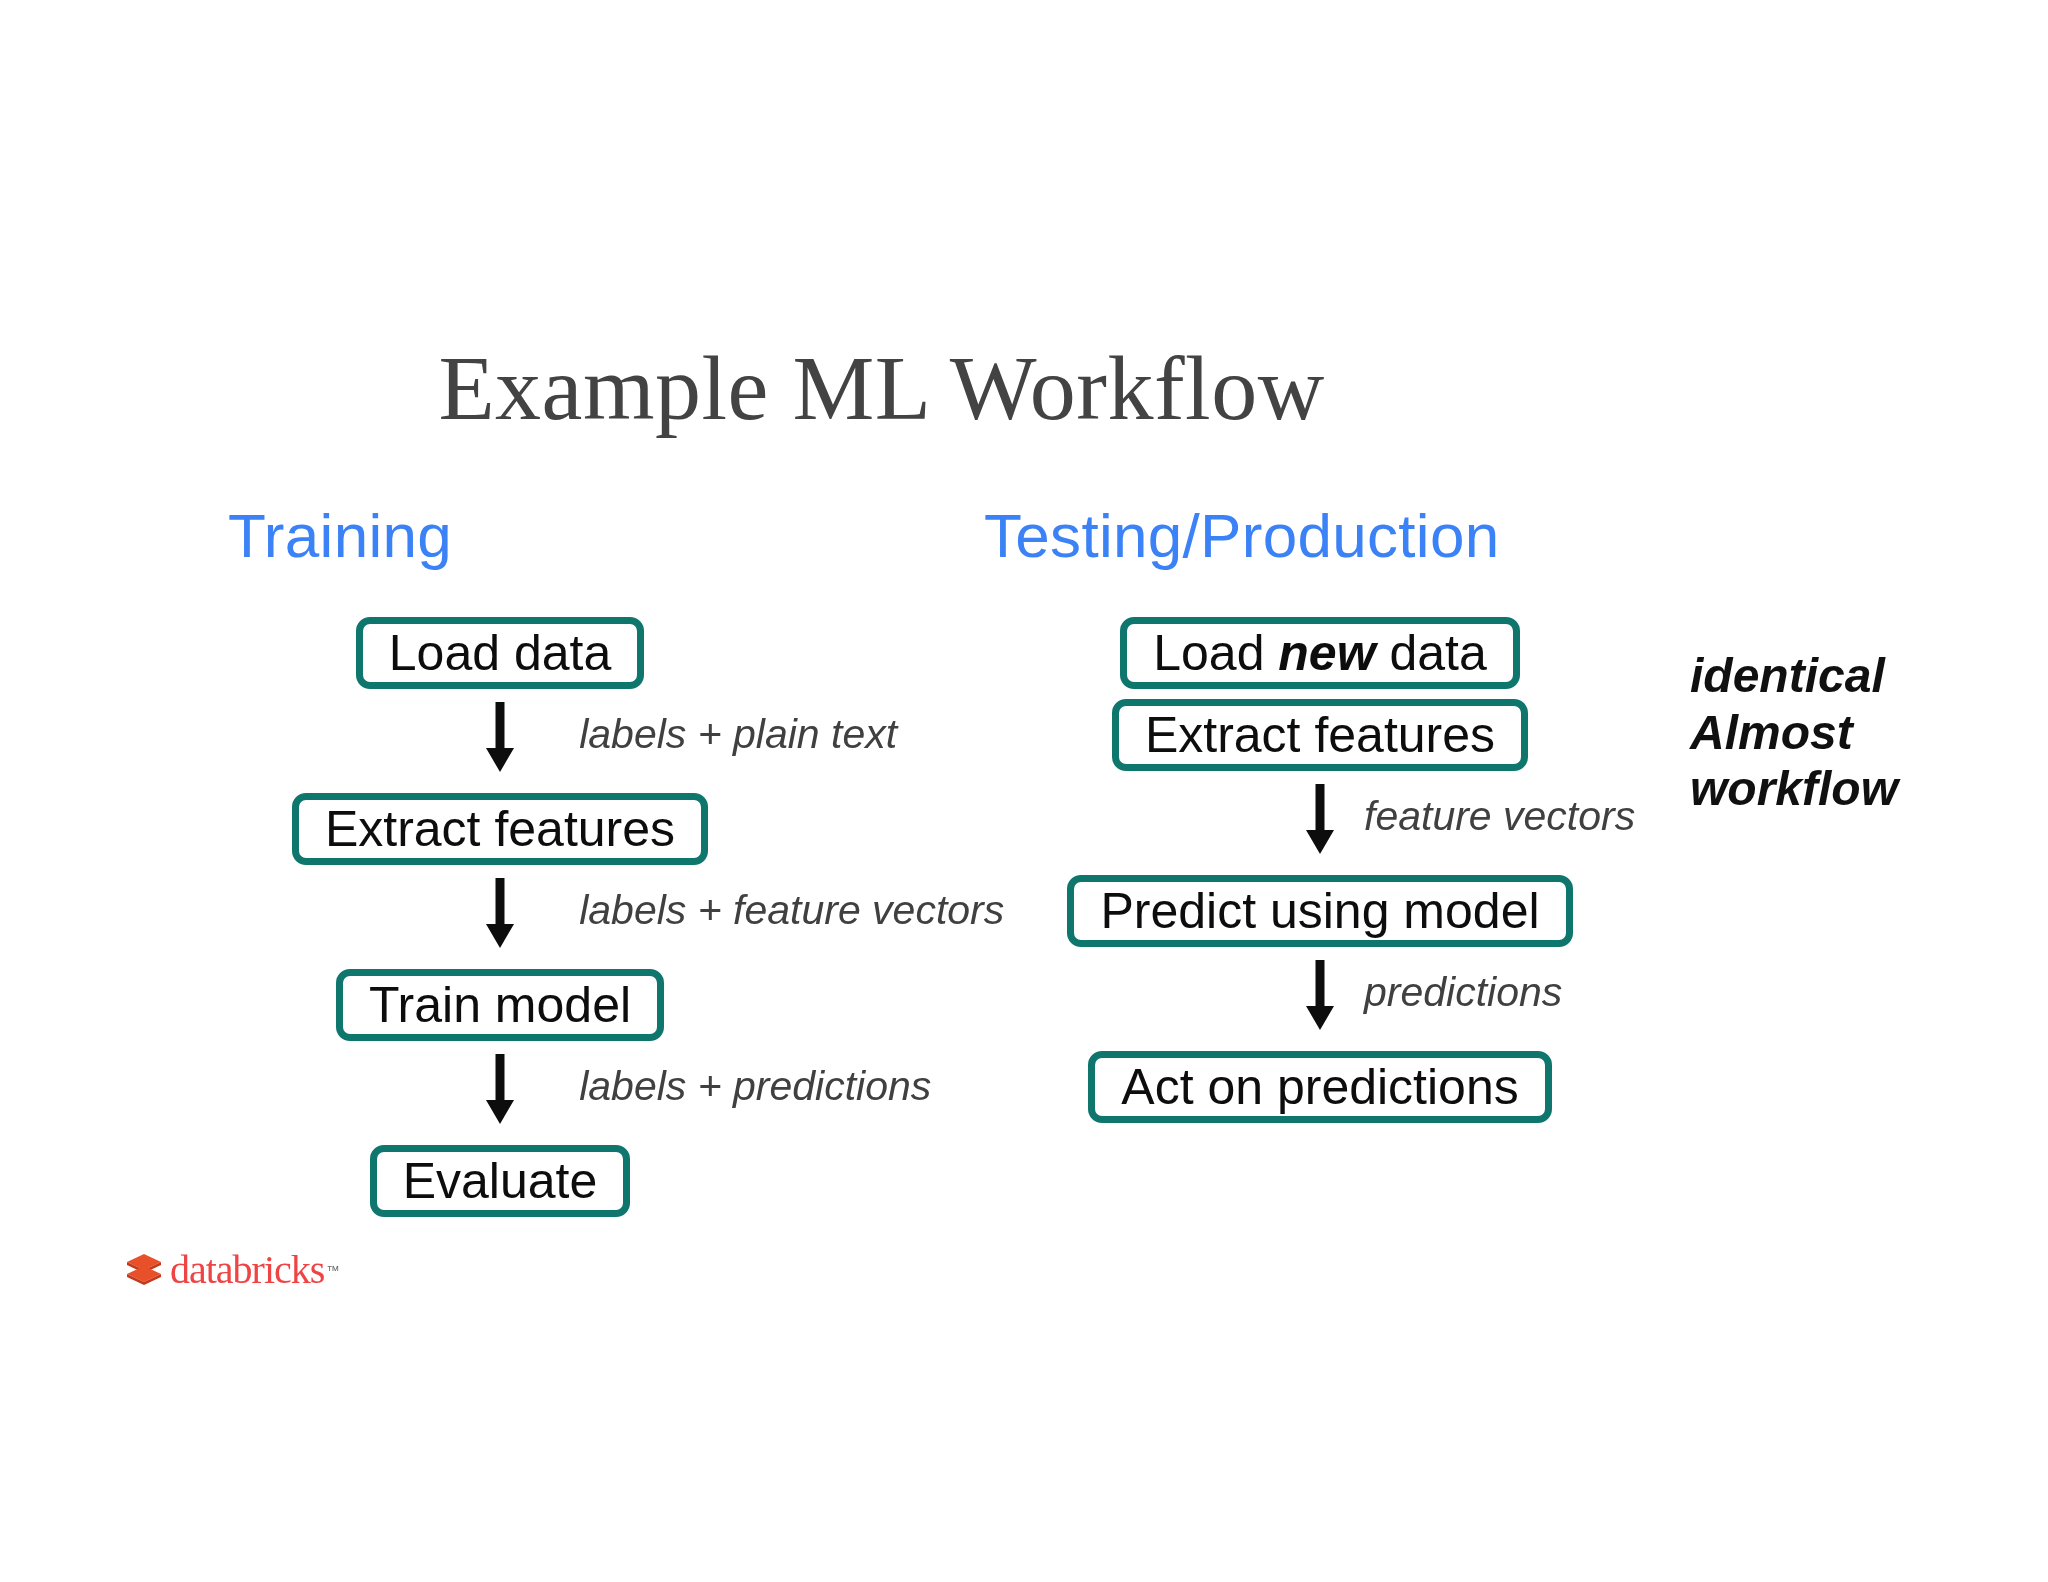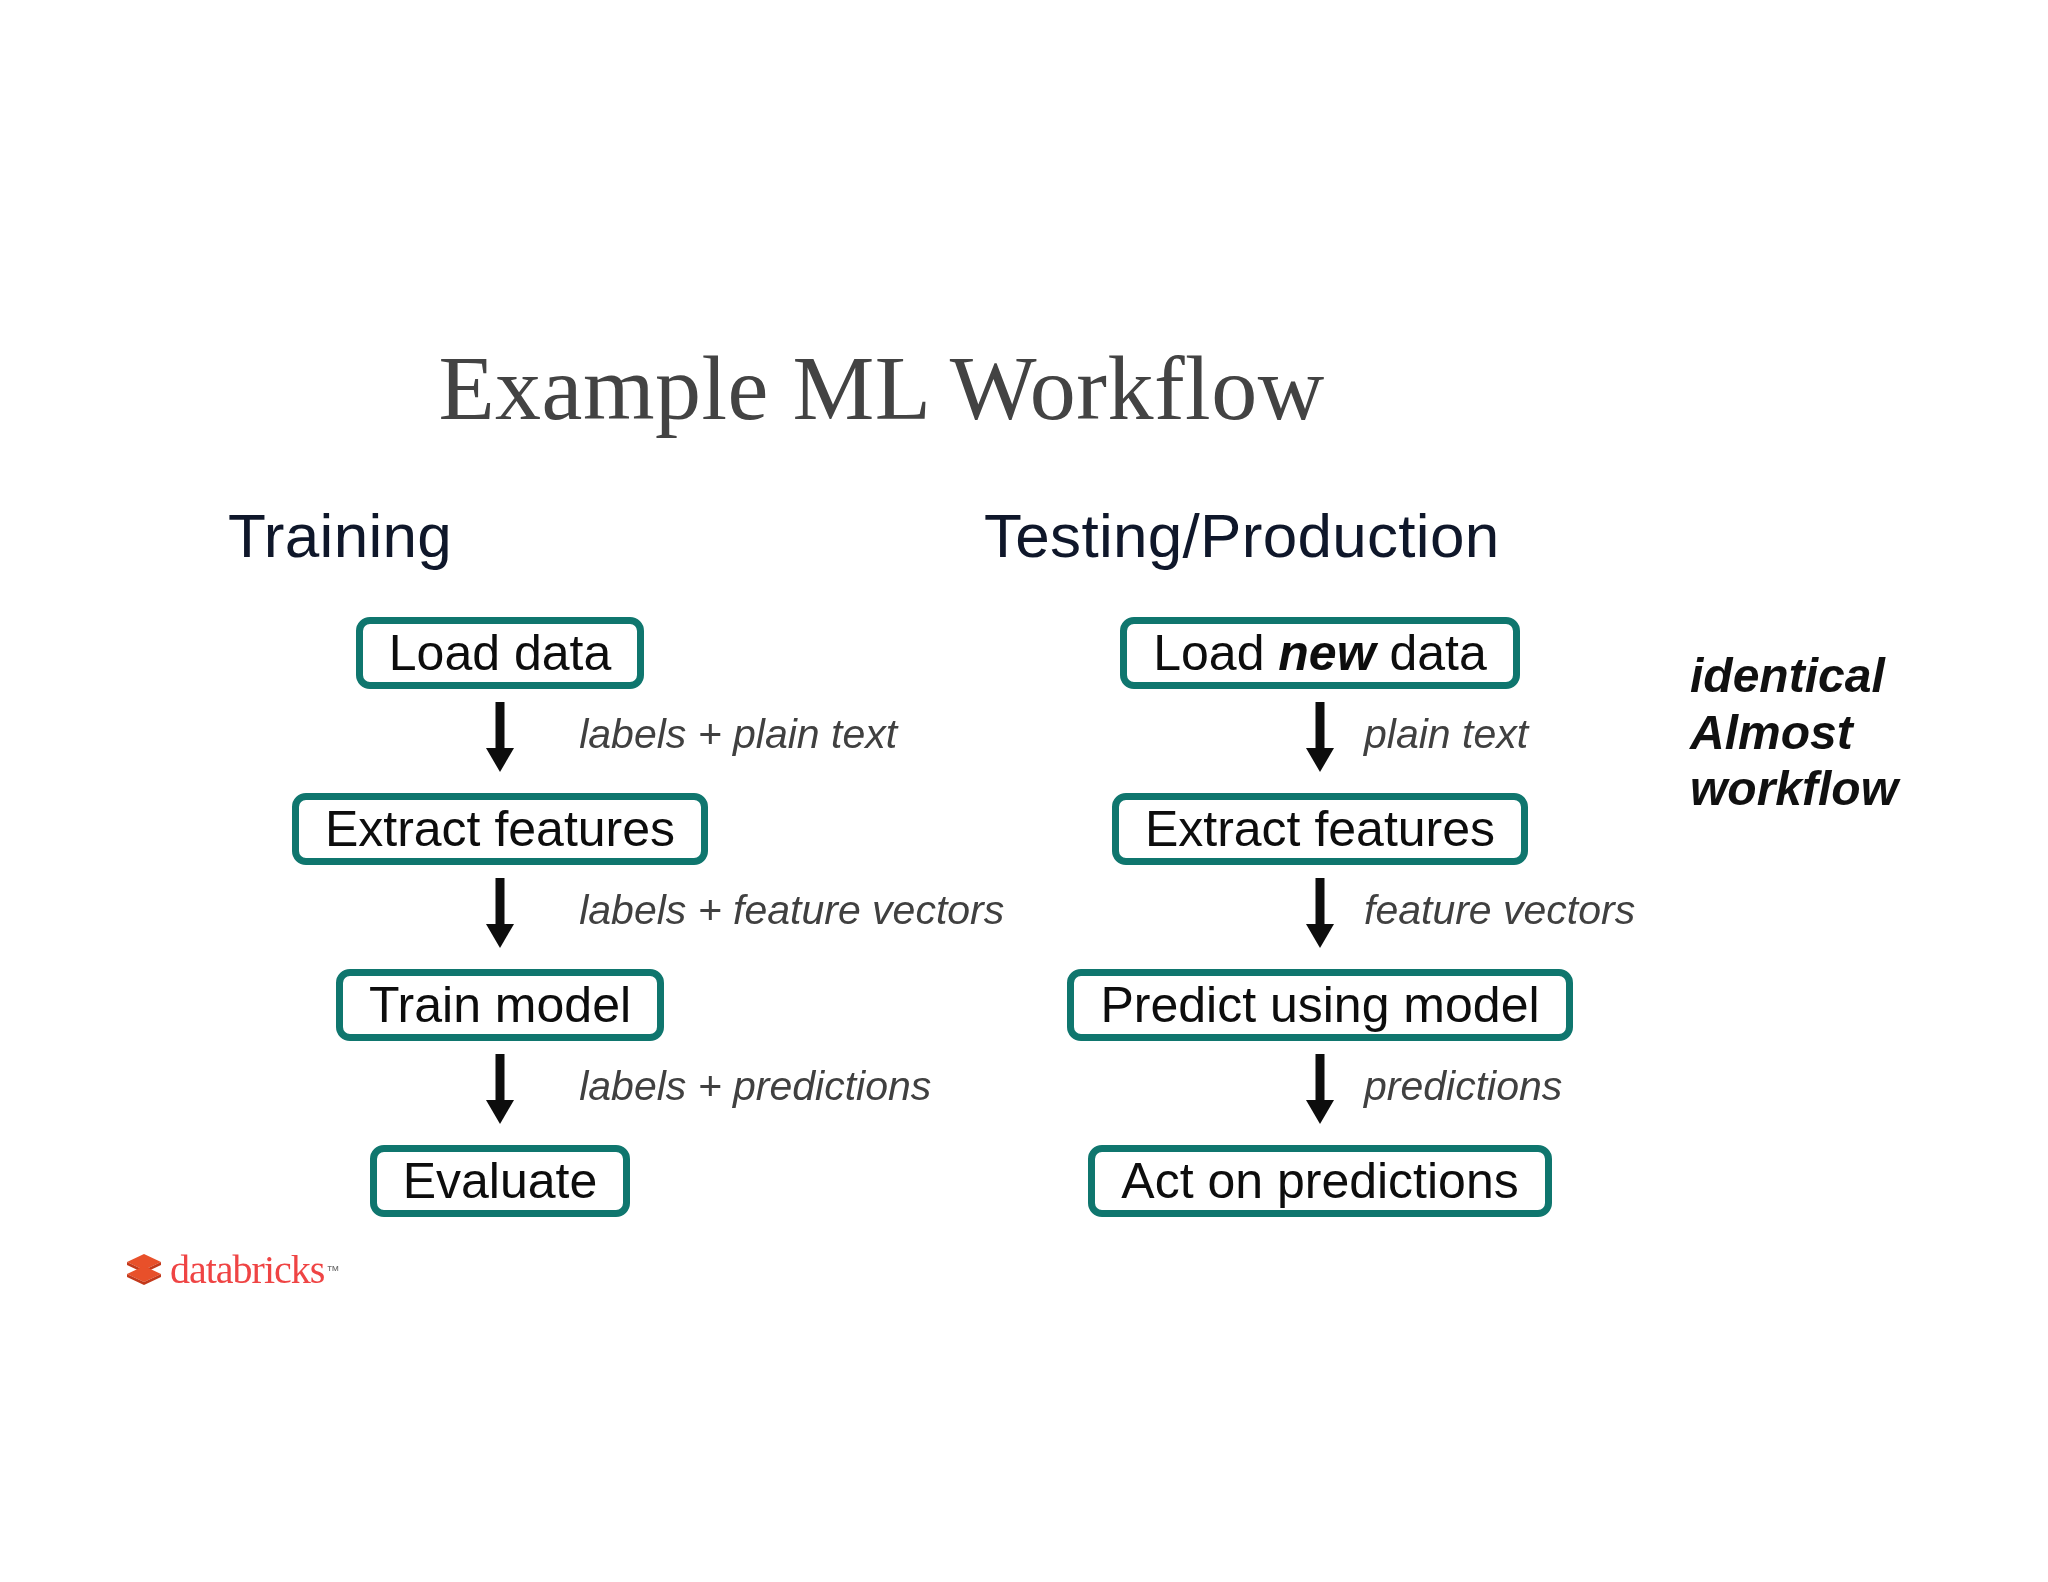--- a/index.html
+++ b/index.html
@@ -36,21 +36,21 @@
     letter-spacing: 0.5px;
     font-weight: 400;
   }
 
   
   .col-header {
     position: absolute;
     font-family: "Liberation Sans", sans-serif;
     font-size: 62px;
     font-weight: 300;
-    color: #0f172a;
+    color: #3b82f6;
     white-space: nowrap;
     letter-spacing: 0.3px;
   }
   #header-training  { left: 228px;  top: 500px; }
   #header-testing   { left: 984px; top: 500px; }
 
   
   .flow-col {
     position: absolute;
     top: 612px;
@@ -227,27 +227,20 @@
   </div>
 
   <div class="flow-col" id="col-testing">
 
     <div class="node-row">
       <div class="node-box">
         <span class="node-label"><span>Load </span><b>new</b><span> data</span></span>
       </div>
     </div>
 
-    <div class="edge-row">
-      <svg class="arrow" viewBox="0 0 34 74">
-        <line x1="17" y1="2" x2="17" y2="56" stroke="#0d0d0d" stroke-width="9"></line>
-        <polygon points="17,72 3,48 31,48" fill="#0d0d0d"></polygon>
-      </svg>
-      <span class="edge-label">plain text</span>
-    </div>
 
     <div class="node-row">
       <div class="node-box">
         <span class="node-label">Extract features</span>
       </div>
     </div>
 
     <div class="edge-row">
       <svg class="arrow" viewBox="0 0 34 74">
         <line x1="17" y1="2" x2="17" y2="56" stroke="#0d0d0d" stroke-width="9"></line>

